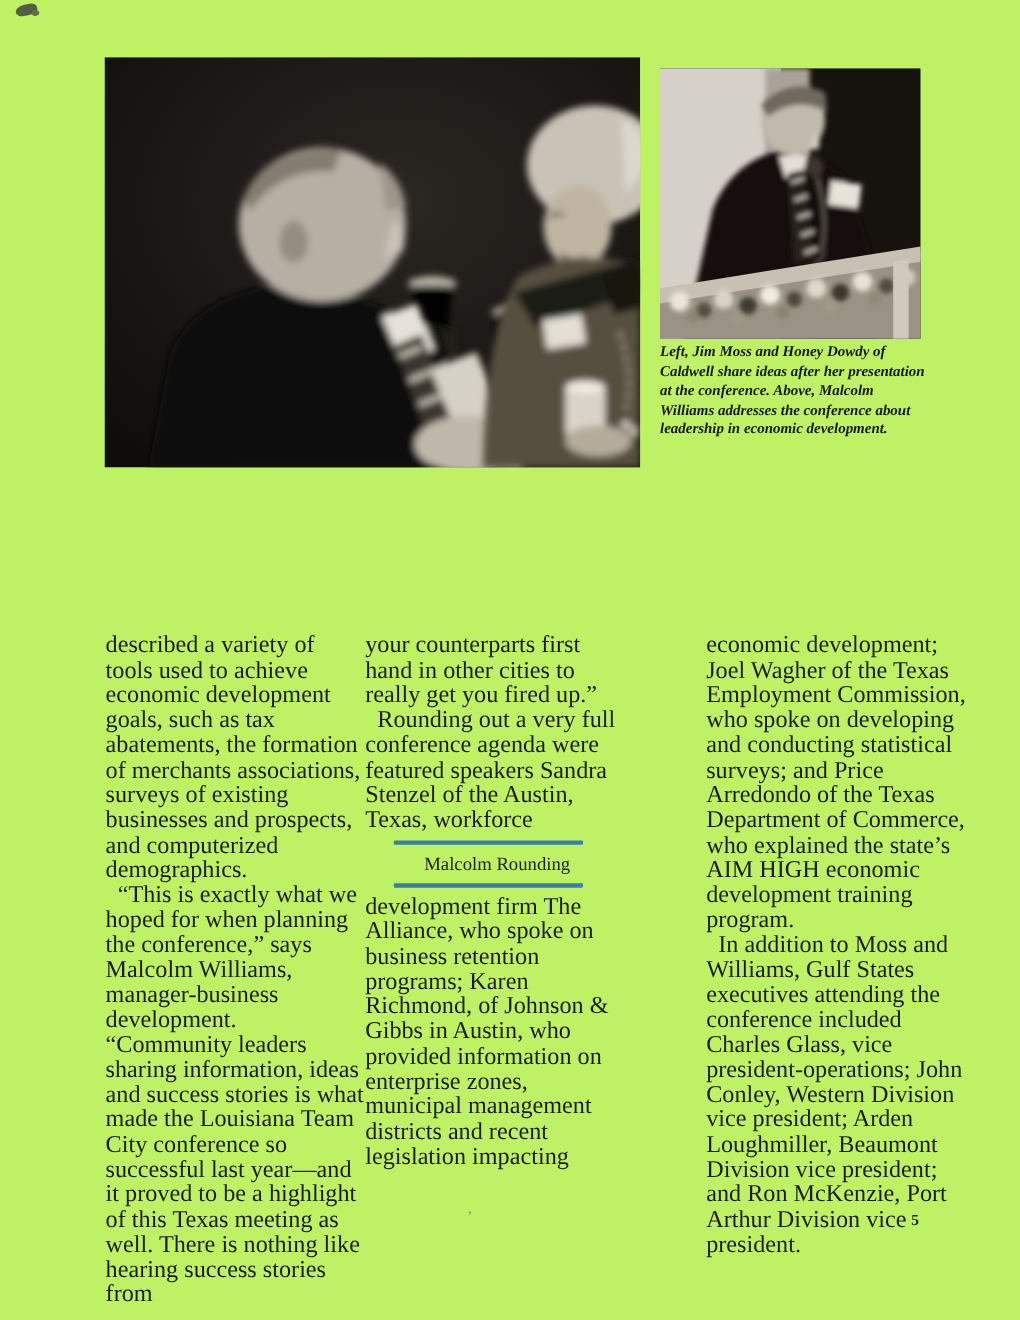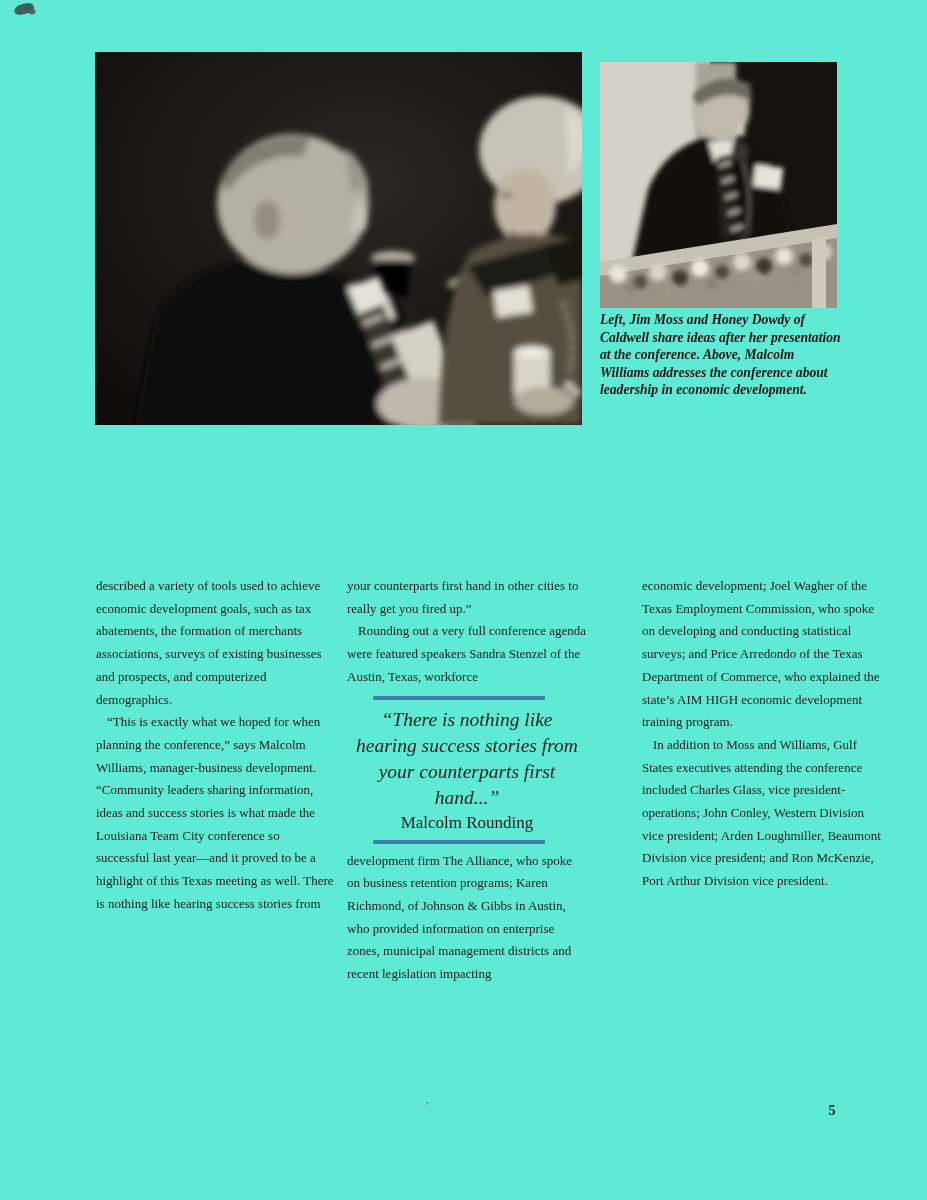--- a/index.html
+++ b/index.html
@@ -16,24 +16,24 @@
   .photo svg{display:block;width:100%;height:100%;}
   .photo-left{left:95px;top:52px;width:487px;height:373px;}
   .photo-right{left:600px;top:62px;width:237px;height:246px;}
   .caption{
     position:absolute;left:600px;top:311px;width:242px;
     font-style:italic;font-weight:600;
     font-size:13.6px;line-height:17.6px;color:#161616;
     margin:0;
   }
   .col{position:absolute;top:575px;}
-  .col p{margin:0;font-size:13px;line-height:22.7px;}
+  .col p{margin:0;font-size:22px;line-height:22.7px;}
   .col p.indent{text-indent:11px;}
   .col1{left:96px;width:238px;}
-  .col2{left:347px;width:240px;}
+  .col2{left:332px;width:240px;}
   .col3{left:599px;width:243px;margin-left:43px;}
   .pullquote{margin:7px 0 6px 0;}
   .rule{height:4px;background:var(--rule-color);width:172px;margin-left:26px;border-radius:1px;}
   .rule-top{margin-bottom:7px;}
   .rule-bottom{margin-top:7px;}
   .pq-text{
     font-style:italic;
     font-size:19.5px !important;line-height:26px !important;
     text-align:center;color:#222;
     margin:0 6px !important;
@@ -58,21 +58,21 @@
     background:#4a4a4a;border-radius:50%;
   }
   .stray-mark{
     position:absolute;left:424px;top:1098px;
     font-size:13px;color:#777;font-style:italic;
   }
 </style>
 </head>
 <body>
 
-<div class="page" style="background: #5eead4;">
+<div class="page" style="background: #bef264;">
 
   <div class="artifact-topleft"></div>
 
   <figure class="photo photo-left">
     <svg viewBox="0 0 487 373" preserveAspectRatio="none">
       <defs>
         <filter id="soft1" x="-20%" y="-20%" width="140%" height="140%">
             <feGaussianBlur stdDeviation="3.2"></feGaussianBlur>
           </filter>
         <radialGradient id="bg1" cx="55%" cy="35%" r="80%">
@@ -192,21 +192,20 @@
   <div class="col col1">
     <p>described a variety of tools used to achieve economic development goals, such as tax abatements, the formation of merchants associations, surveys of existing businesses and prospects, and computerized demographics.</p>
     <p class="indent">“This is exactly what we hoped for when planning the conference,” says Malcolm Williams, manager-business development. “Community leaders sharing information, ideas and success stories is what made the Louisiana Team City conference so successful last year—and it proved to be a highlight of this Texas meeting as well. There is nothing like hearing success stories from</p>
   </div>
 
   <div class="col col2">
     <p>your counterparts first hand in other cities to really get you fired up.”</p>
     <p class="indent">Rounding out a very full conference agenda were featured speakers Sandra Stenzel of the Austin, Texas, workforce</p>
     <div class="pullquote">
       <div class="rule rule-top"></div>
-      <p class="pq-text">“There is nothing like hearing success stories from your counterparts first hand...”</p>
       <p class="pq-attr">Malcolm Rounding</p>
       <div class="rule rule-bottom"></div>
     </div>
     <p>development firm The Alliance, who spoke on business retention programs; Karen Richmond, of Johnson &amp; Gibbs in Austin, who provided information on enterprise zones, municipal management districts and recent legislation impacting</p>
   </div>
 
   <div class="col col3">
     <p>economic development; Joel Wagher of the Texas Employment Commission, who spoke on developing and conducting statistical surveys; and Price Arredondo of the Texas Department of Commerce, who explained the state’s AIM HIGH economic development training program.</p>
     <p class="indent">In addition to Moss and Williams, Gulf States executives attending the conference included Charles Glass, vice president-operations; John Conley, Western Division vice president; Arden Loughmiller, Beaumont Division vice president; and Ron McKenzie, Port Arthur Division vice president.</p>
   </div>

